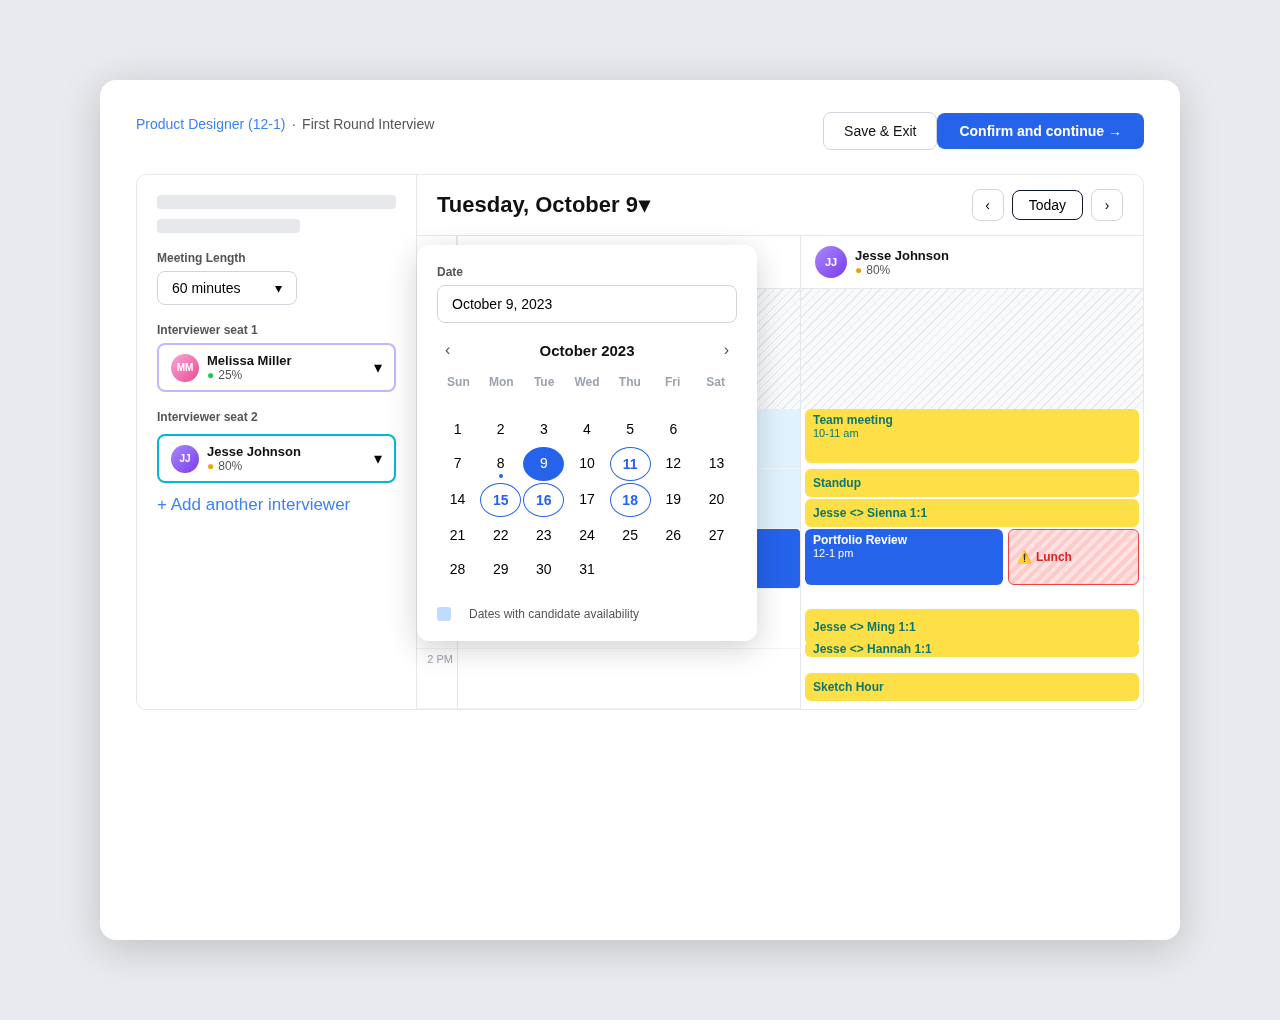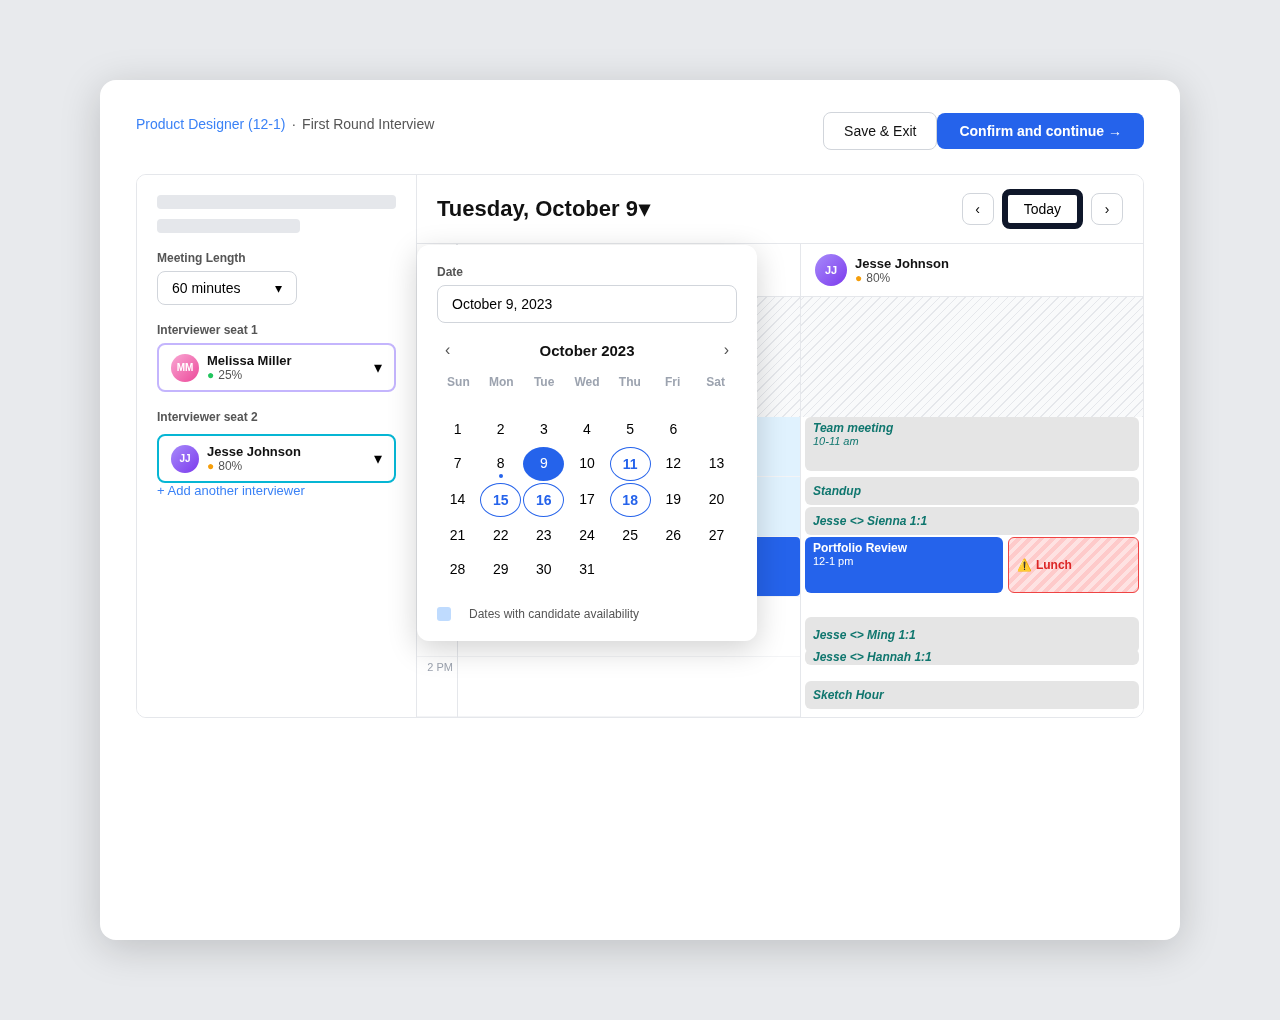--- a/index.html
+++ b/index.html
@@ -171,23 +171,23 @@
       display: flex;
       align-items: center;
       gap: 4px;
       font-size: 12px;
       color: #555;
     }
     .dot-yellow { color: #f59e0b; }
     .dot-green { color: #22c55e; }
     .add-link {
       color: #3b82f6;
-      font-size: 13px;
-      cursor: pointer;
-      margin-top: 0;
+      font-size: 17px;
+      cursor: pointer;
+      margin-top: 12px;
       display: block;
     }
     
     .right-panel {
       flex: 1;
       background: white;
       position: relative;
     }
     
     .cal-header {
@@ -218,21 +218,21 @@
       background: white;
       border-radius: 8px;
       cursor: pointer;
       display: flex;
       align-items: center;
       justify-content: center;
       font-size: 14px;
     }
     .today-btn {
       padding: 6px 16px;
-      border: 6px solid #0f172a;
+      border: 1px solid #0f172a;
       background: white;
       border-radius: 8px;
       font-size: 14px;
       cursor: pointer;
     }
     
     .col-headers {
       display: grid;
       grid-template-columns: 40px 1fr 1fr;
       border-bottom: 1px solid #e5e7eb;
@@ -282,23 +282,22 @@
     .event {
       position: absolute;
       left: 4px;
       right: 4px;
       border-radius: 6px;
       padding: 4px 8px;
       font-size: 12px;
       font-weight: 600;
     }
     .event-teal {
-      background: #e5e5e5;
+      background: #fde047;
       color: #0f766e;
-      font-style: italic;
     }
     .event-blue {
       background: #2563eb;
       color: white;
     }
     .event-lunch {
       background: repeating-linear-gradient(
         -45deg,
         #fecaca,
         #fecaca 4px,

